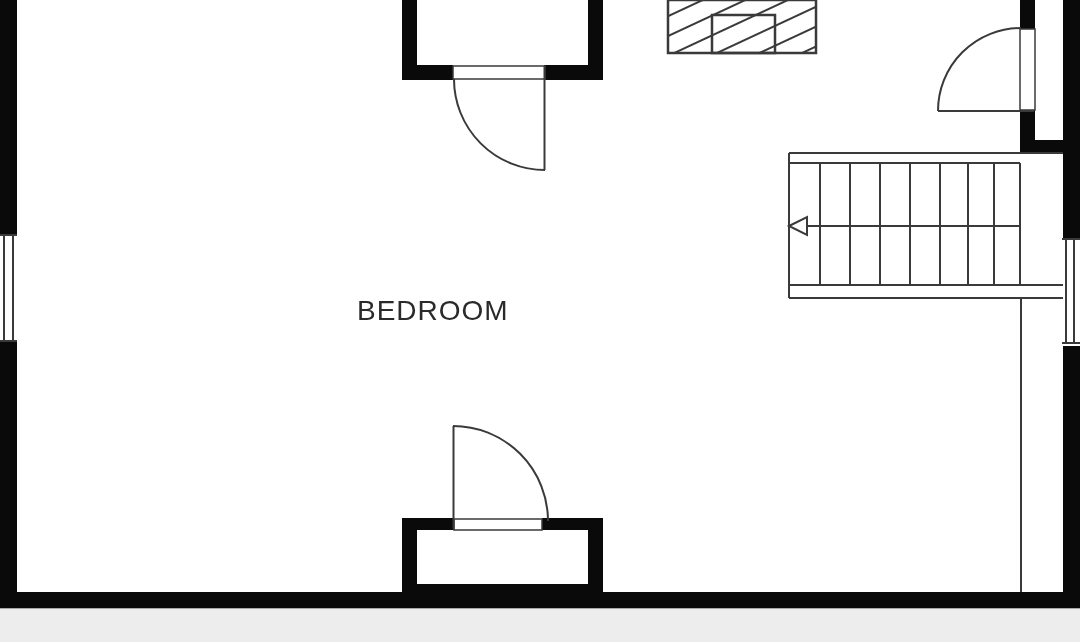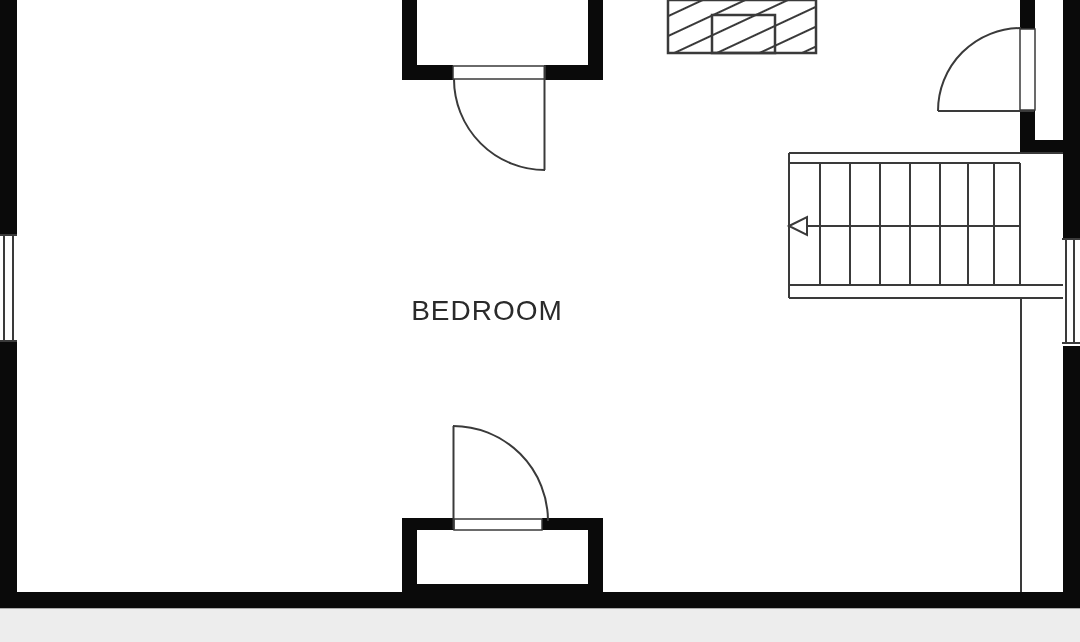--- a/index.html
+++ b/index.html
@@ -20,21 +20,21 @@
   .wall{fill:var(--wall);stroke:none;}
   .ln{stroke:var(--line);stroke-width:2;fill:none;}
   .ln-thick{stroke:var(--line);stroke-width:2.5;fill:none;}
   .opening{fill:var(--bg);stroke:var(--line);stroke-width:1.5;}
   .arrowhead{fill:var(--bg);stroke:var(--line);stroke-width:2;}
   .hatchbox{fill:url(#hatch);stroke:var(--line);stroke-width:2.5;}
   .whitefill{fill:var(--bg);stroke:none;}
   #room-label{
     position:absolute;
     left:357px;top:294px;width:260px;height:34px;
-    line-height:34px;text-align:center;
+    line-height:34px;text-align:left;
     font-size:28px;font-weight:400;letter-spacing:1px;
     color:#2a2a2a;
     user-select:none;
   }
   #floor-strip{
     position:absolute;left:0;top:608px;width:1080px;height:34px;
     background:var(--strip);
     border-top:1px solid #a9a9a9;
     box-sizing:border-box;
   }

